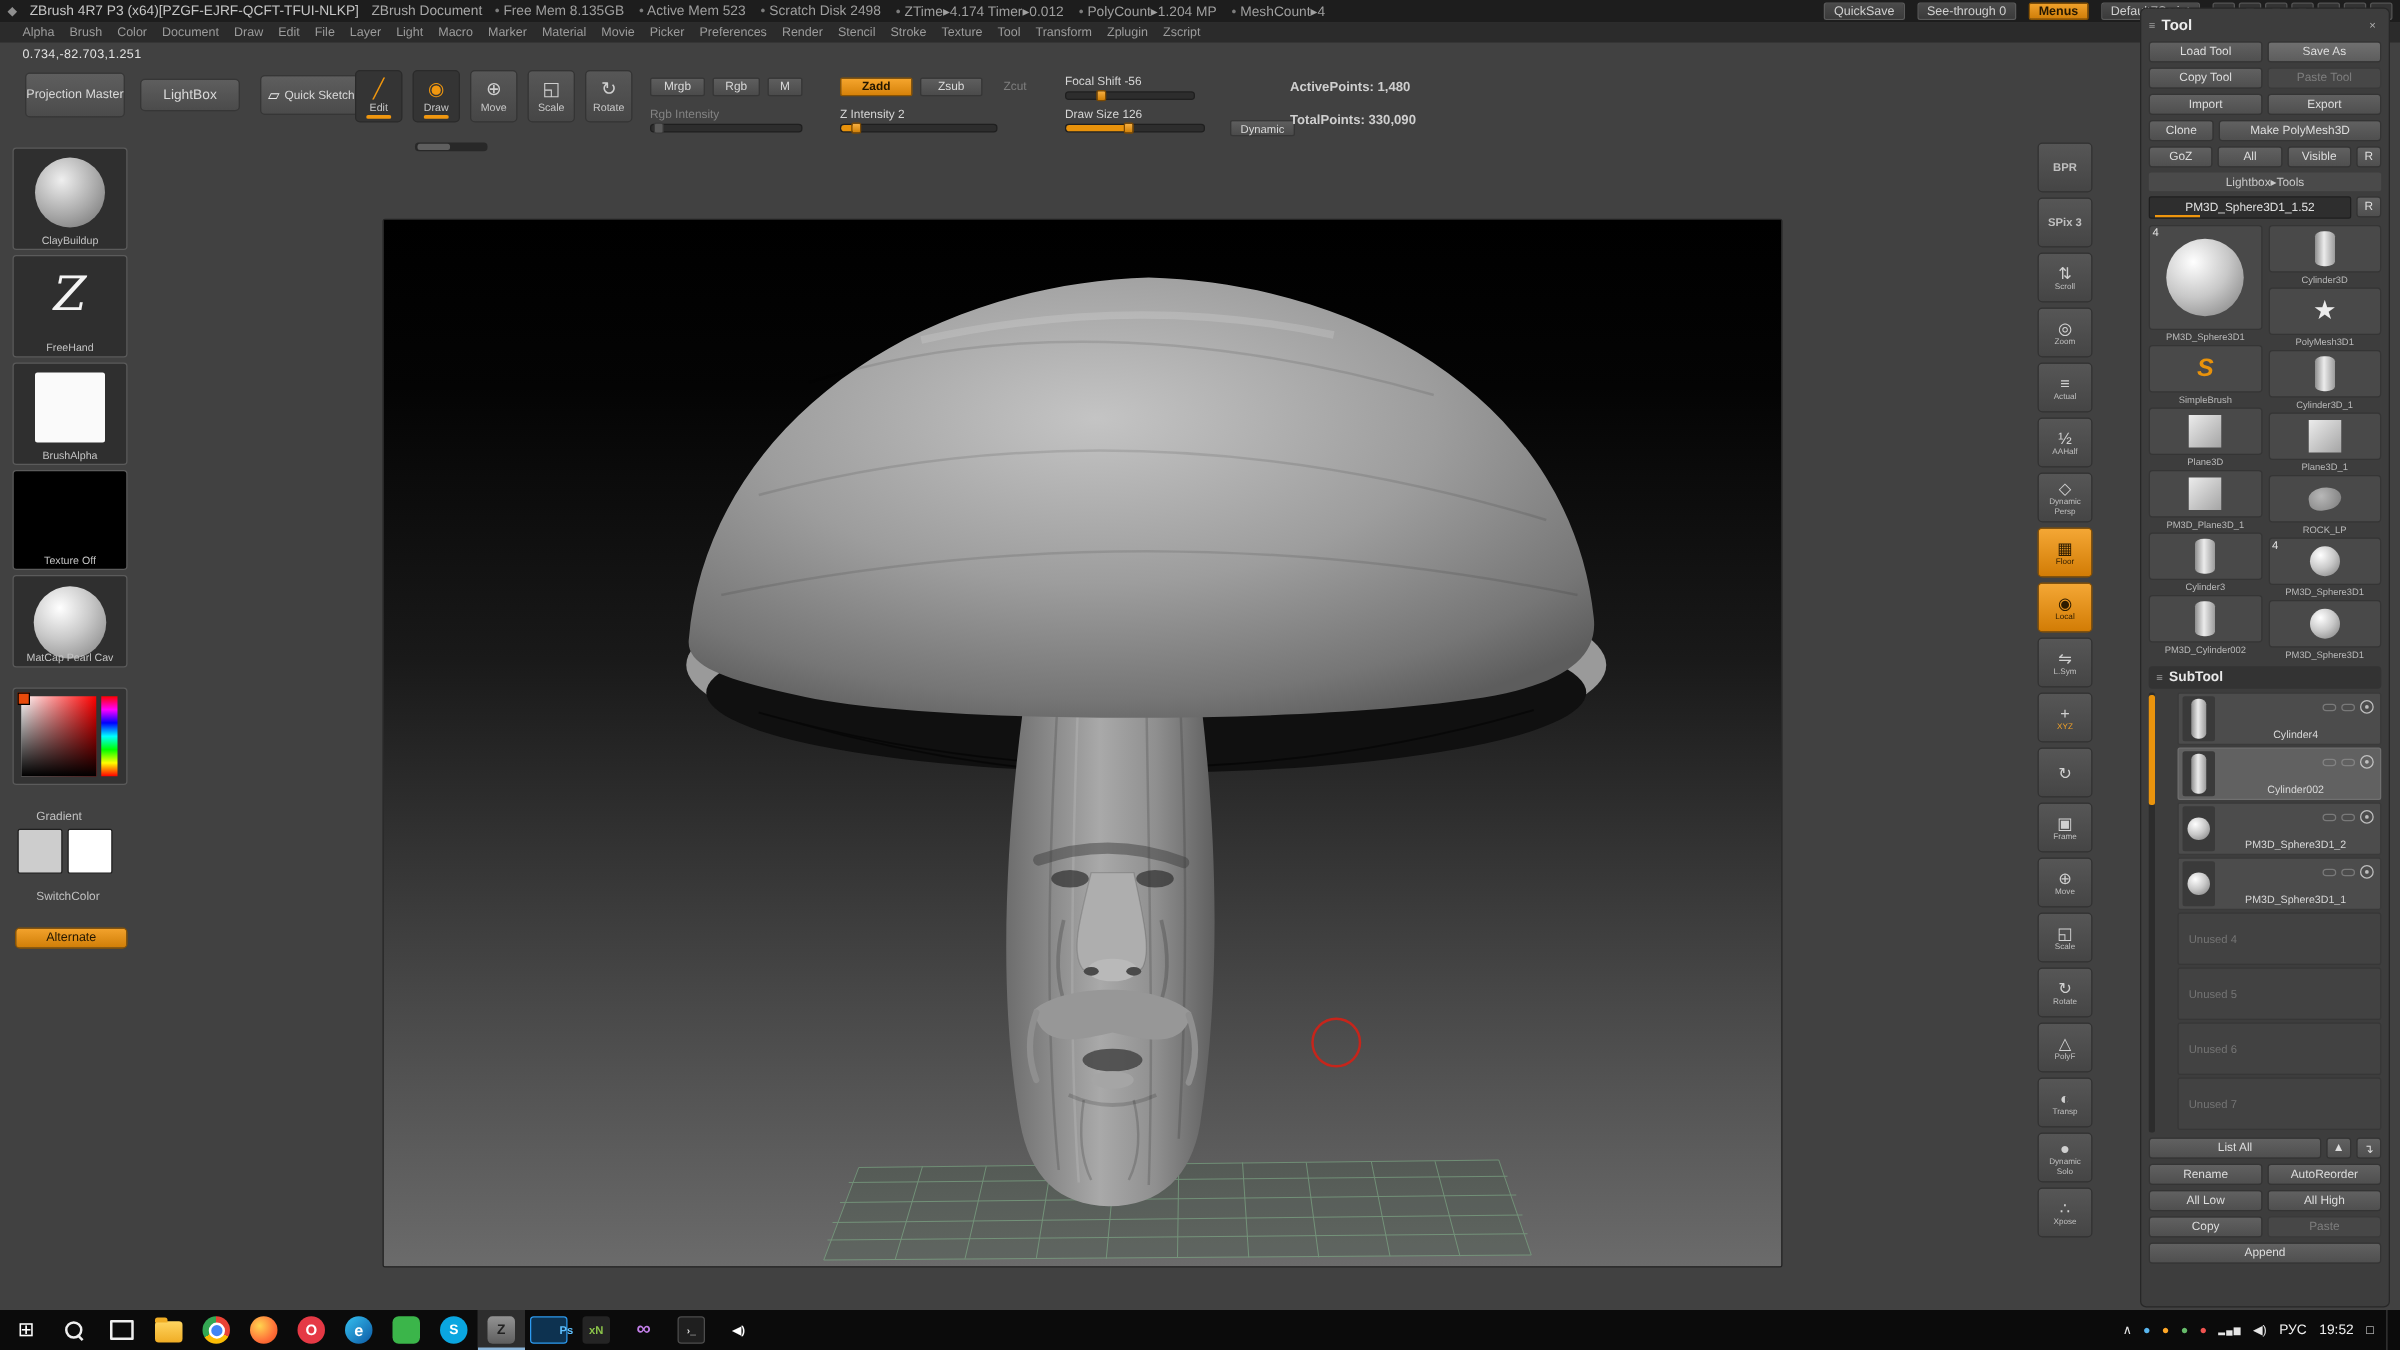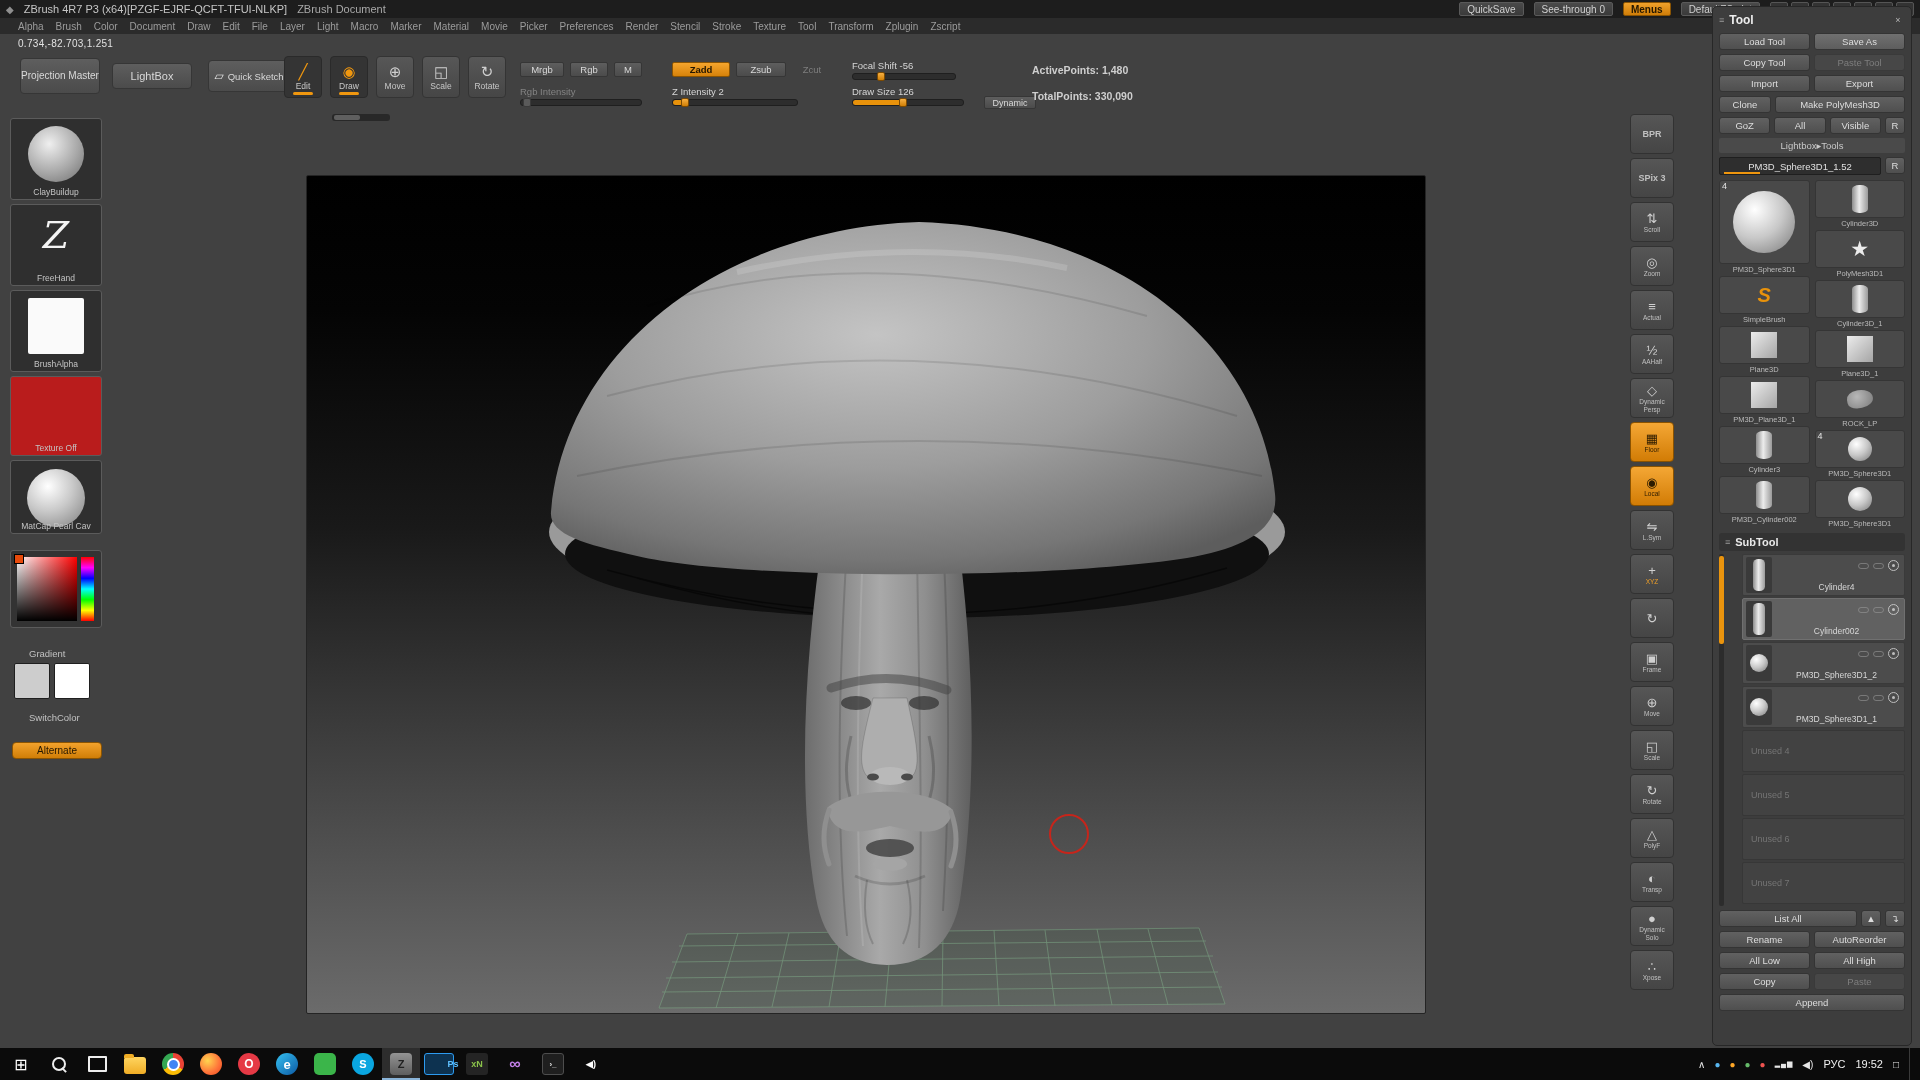--- a/index.html
+++ b/index.html
@@ -170,20 +170,29 @@
 </style>
 </head>
 <body>
 
 <div class="stage">
 
   <div class="titlebar">
     <span class="tb-logo">◆</span>
     <span class="tb-title">ZBrush 4R7 P3 (x64)[PZGF-EJRF-QCFT-TFUI-NLKP]</span>
     <span class="tb-doc">ZBrush Document</span>
+    <div class="tb-stats">
+
+    <span class="stat">Free Mem 8.135GB</span>
+        <span class="stat">Active Mem 523</span>
+        <span class="stat">Scratch Disk 2498</span>
+        <span class="stat">ZTime▸4.174 Timer▸0.012</span>
+        <span class="stat">PolyCount▸1.204 MP</span>
+        <span class="stat">MeshCount▸4</span>
+      </div>
     <div class="tb-spacer"></div>
     <span class="tb-btn">QuickSave</span>
     <span class="tb-btn">See-through 0</span>
     <span class="tb-btn orange">Menus</span>
     <span class="tb-btn">DefaultZScript</span>
     <div class="win-icons">
 
     <span class="win-icon">◂▸</span>
         <span class="win-icon">▤</span>
         <span class="win-icon">▥</span>
@@ -287,21 +296,21 @@
     <div class="pal-label">ClayBuildup</div>
   </div>
   <div class="pal-thumb" style="top:204px; height:82px">
     <div class="thumb-stroke">Z</div>
     <div class="pal-label">FreeHand</div>
   </div>
   <div class="pal-thumb" style="top:290px; height:82px">
     <div class="thumb-alpha"></div>
     <div class="pal-label">BrushAlpha</div>
   </div>
-  <div class="pal-thumb" style="top:376px; height:80px; background:#b91c1c">
+  <div class="pal-thumb" style="top:376px; height:80px; background:#000000">
     <div class="pal-label">Texture Off</div>
   </div>
   <div class="pal-thumb" style="top:460px; height:74px">
     <div class="thumb-matcap"></div>
     <div class="pal-label">MatCap Pearl Cav</div>
   </div>
   <div class="pal-thumb" style="top:550px; height:78px; background:#333">
     <div class="cur-color"></div>
     <div class="sv-square"></div>
     <div class="hue-strip"></div>

